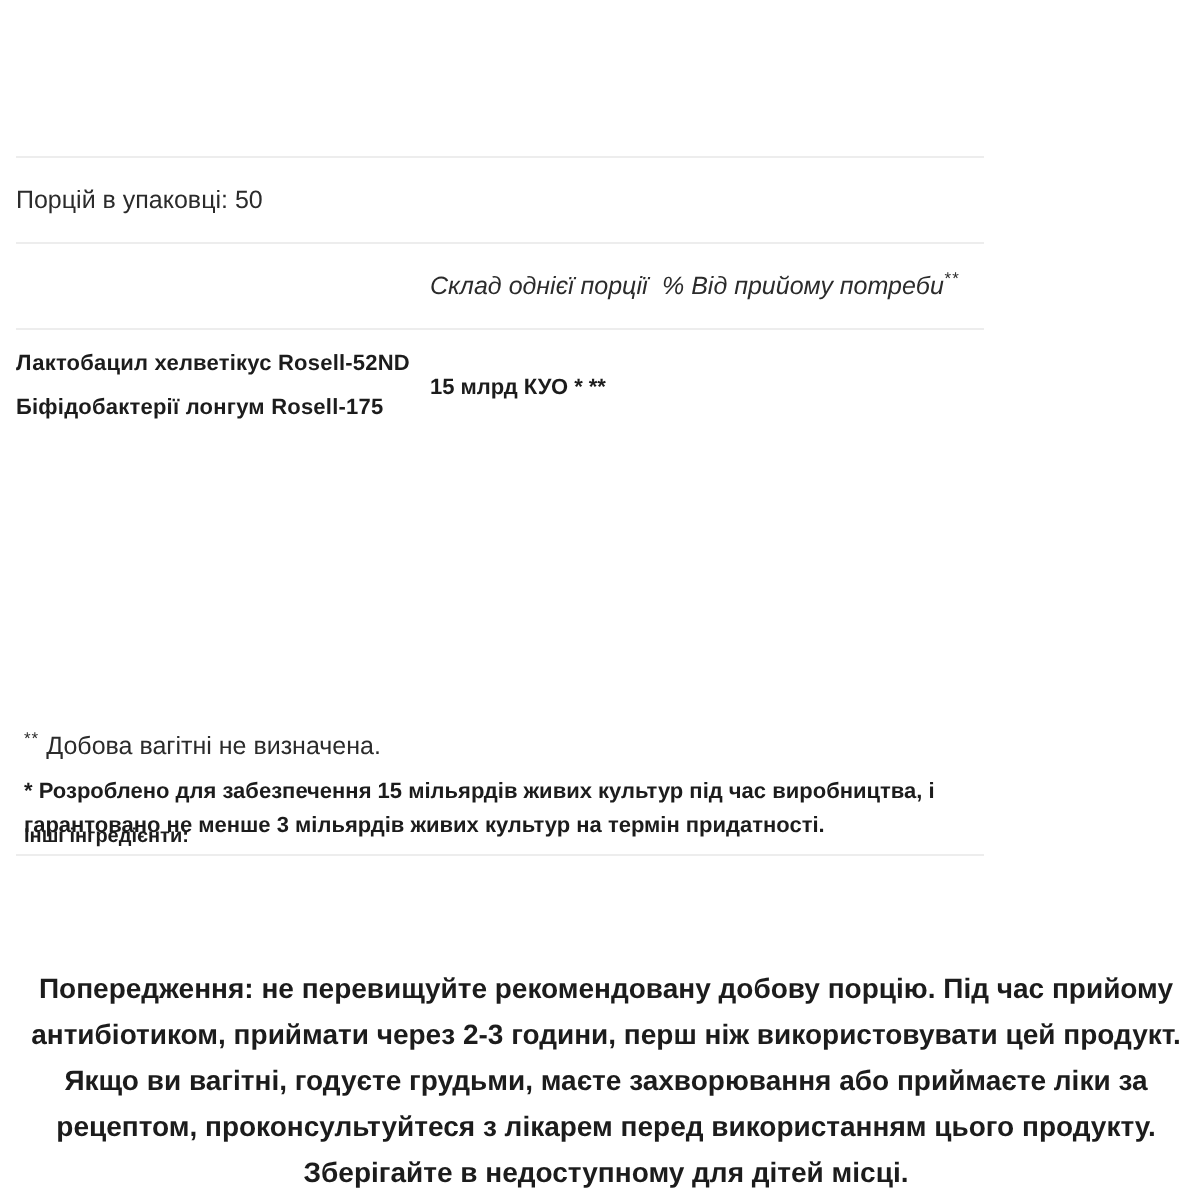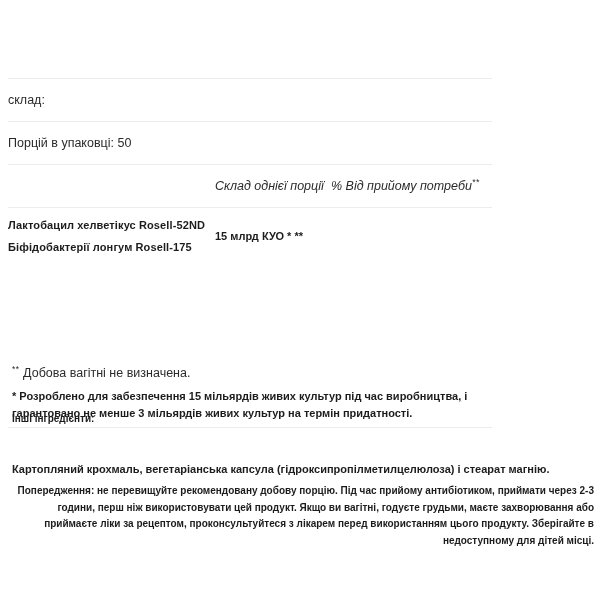--- a/index.html
+++ b/index.html
@@ -146,43 +146,40 @@
     color: #1c1c1c;
     line-height: 1.55;
   }
 
   
   .warning {
     position: absolute;
     left: 12px;
     top: 483px;
     width: 582px;
-    font-size: 10px;
+    font-size: 14px;
     font-weight: 700;
     color: #1c1c1c;
     line-height: 1.65;
-    text-align: right;
+    text-align: center;
   }
 </style>
 </head>
 <body>
 
 <div class="page">
 
   <table class="facts-table">
     <colgroup>
       <col class="col-name">
       <col class="col-amount">
       <col class="col-dv">
     </colgroup>
     <tbody>
       <tr class="row-label">
-        <td colspan="3" class="cell-pad">склад:</td>
-      </tr>
-      <tr class="row-label">
         <td colspan="3" class="cell-pad">Порцій в упаковці: 50</td>
       </tr>
       <tr class="row-header">
         <td class="cell-pad"></td>
         <td>
           <span class="hdr-text">Склад однієї порції</span>
         </td>
         <td class="hdr-dv">
           <span class="hdr-text">% Від прийому потреби</span><span class="sup">**</span>
         </td>
@@ -199,17 +196,16 @@
     </tbody>
   </table>
 
   <div class="footnote-dv"><span class="sup">**</span> <span>Добова вагітні не визначена.</span></div>
 
   <div class="footnote-cfu">* Розроблено для забезпечення 15 мільярдів живих культур під час виробництва, і гарантовано не менше 3 мільярдів живих культур на термін придатності.</div>
 
   <div class="rule-bottom"></div>
 
   <div class="other-heading">Інші інгредієнти:</div>
-  <div class="other-body">Картопляний крохмаль, вегетаріанська капсула (гідроксипропілметилцелюлоза) і стеарат магнію.</div>
 
   <div class="warning">Попередження: не перевищуйте рекомендовану добову порцію. Під час прийому антибіотиком, приймати через 2-3 години, перш ніж використовувати цей продукт. Якщо ви вагітні, годуєте грудьми, маєте захворювання або приймаєте ліки за рецептом, проконсультуйтеся з лікарем перед використанням цього продукту. Зберігайте в недоступному для дітей місці.</div>
 
 </div>
 
 </body></html>

